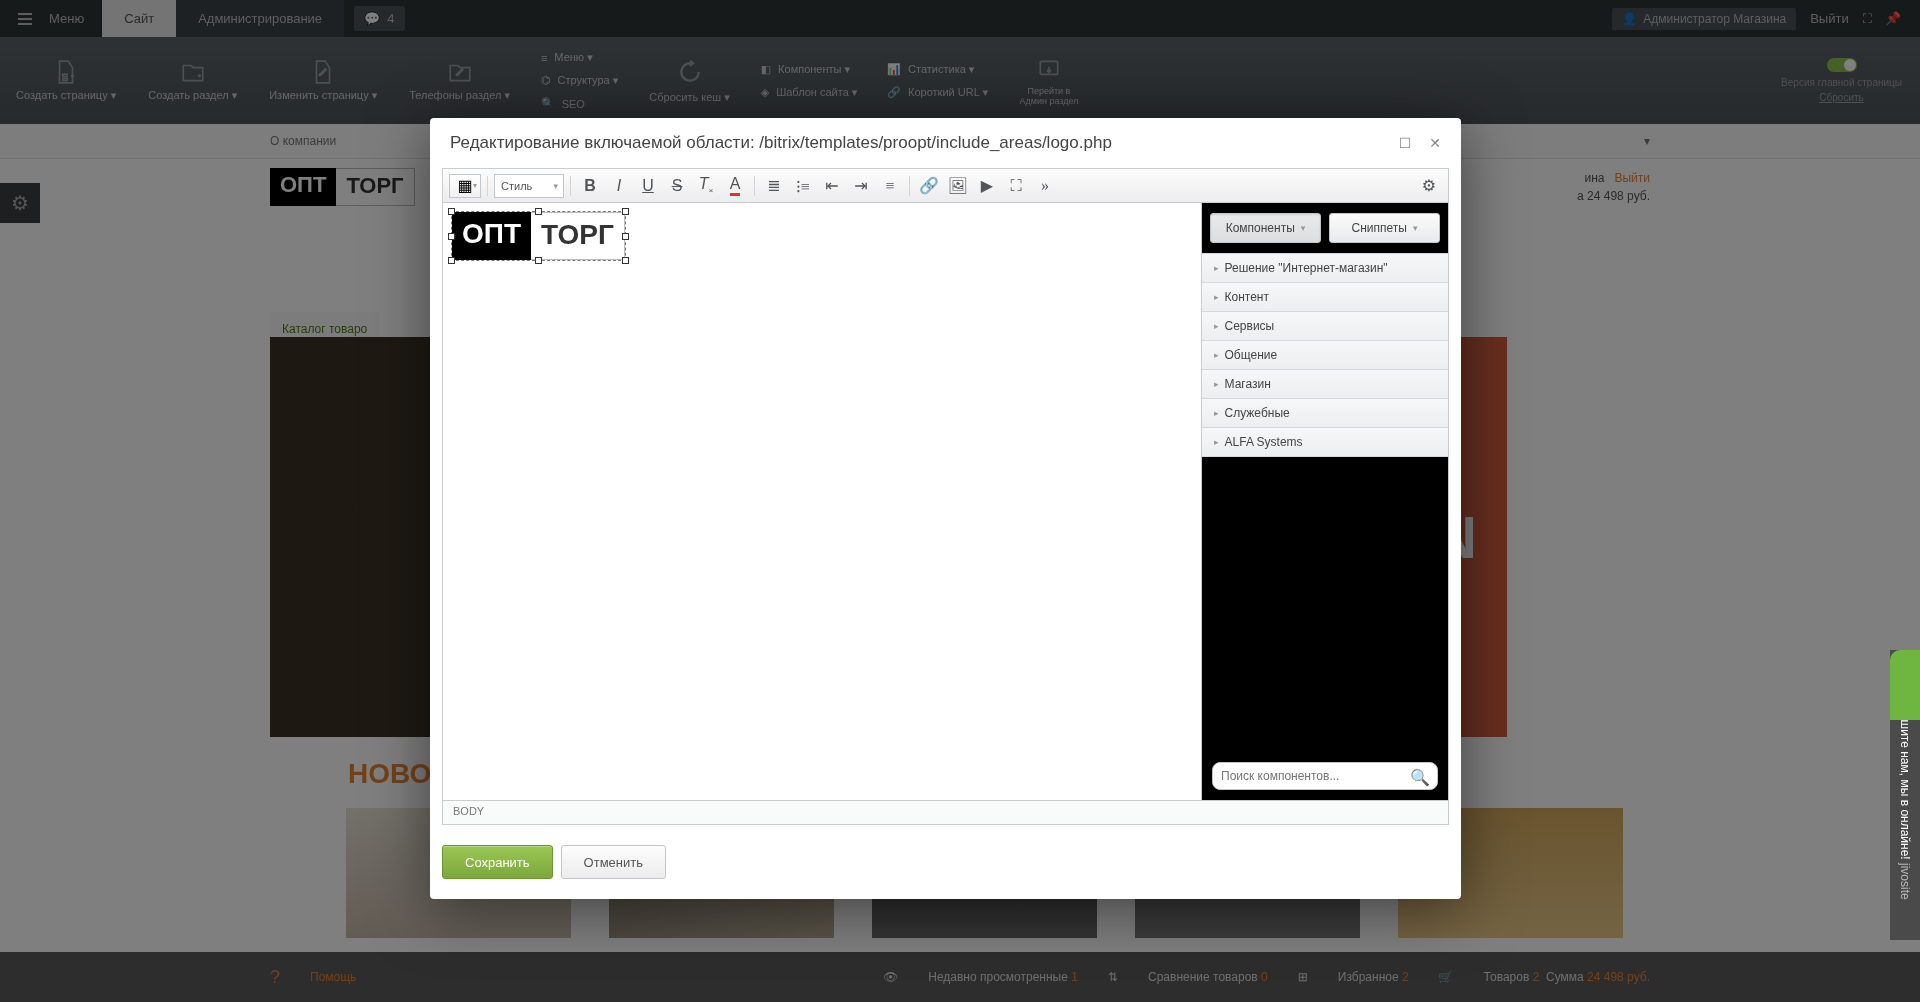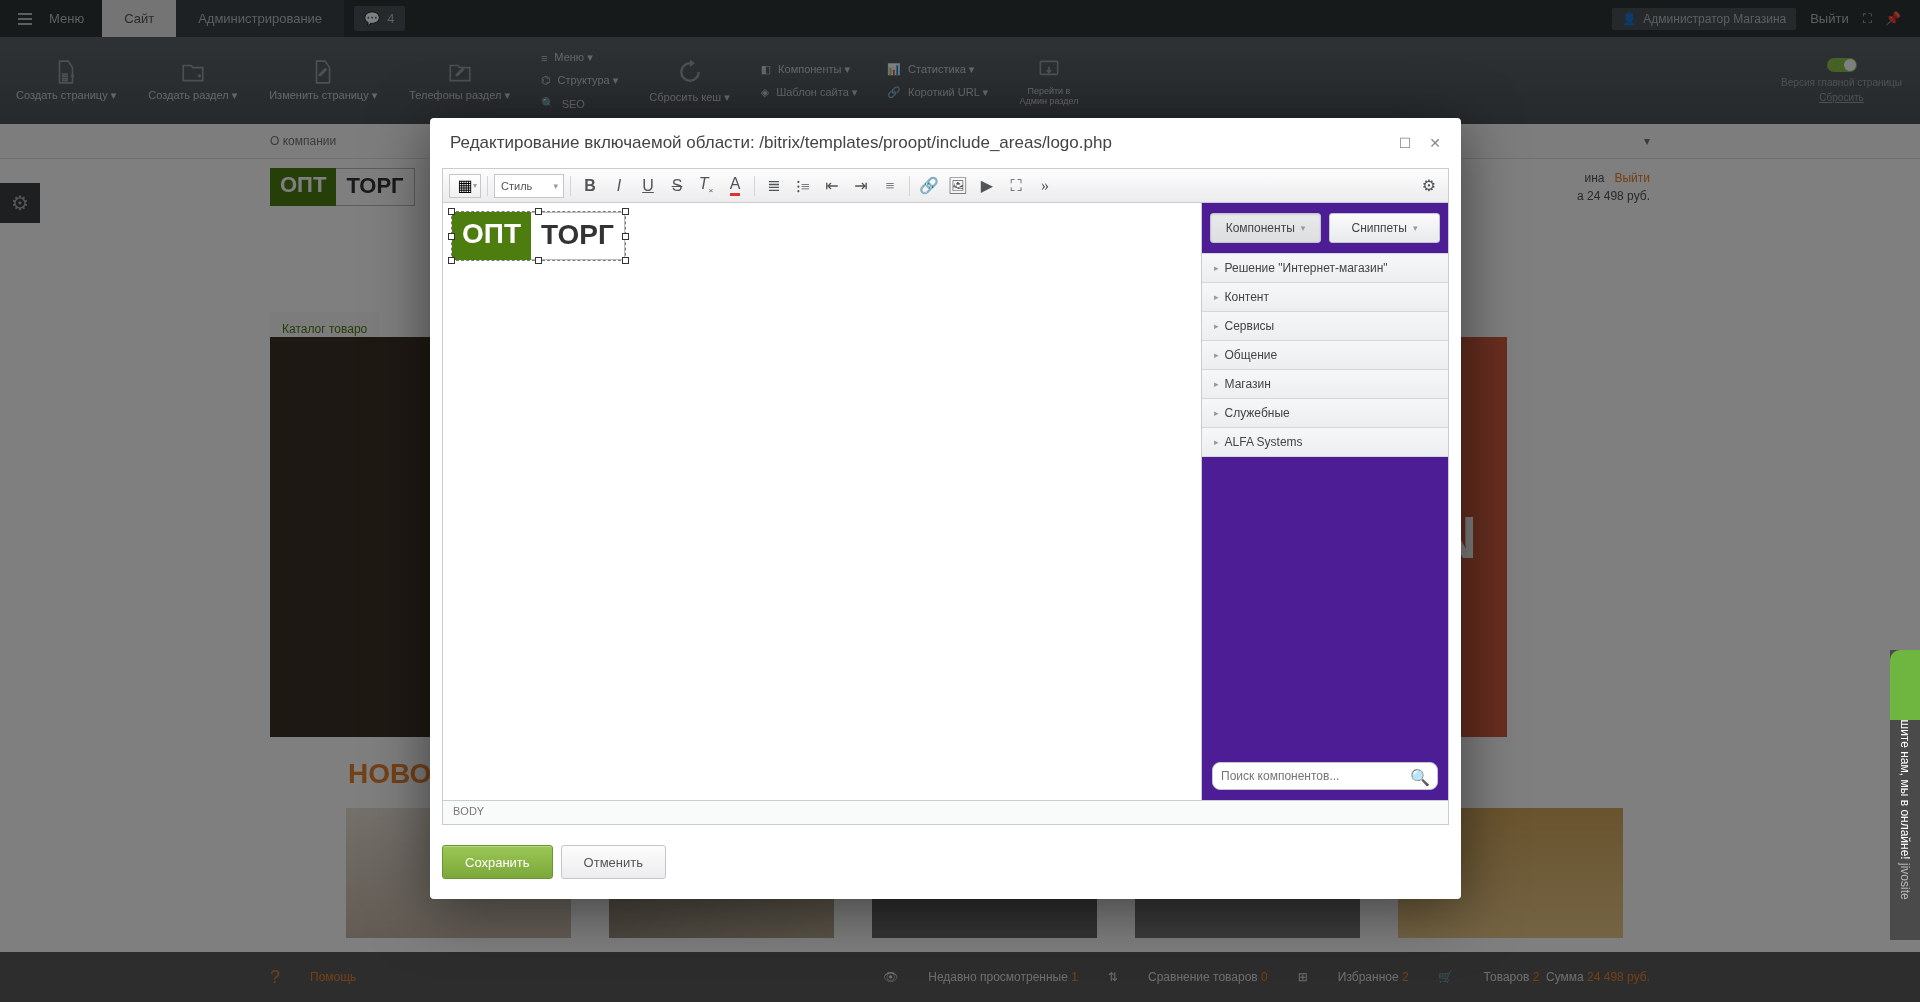--- a/index.html
+++ b/index.html
@@ -24,21 +24,21 @@
 .rib-menu{display:flex;flex-direction:column;gap:10px;padding:0 15px;font-size:11px}
 .rib-item{display:flex;align-items:center;gap:7px}
 .rib-right{margin-left:auto;text-align:center;padding-right:18px;font-size:10px;color:#9ba0a3}
 .toggle{width:30px;height:14px;background:#8bc34a;border-radius:7px;margin:0 auto 5px;position:relative}
 .toggle::after{content:"";position:absolute;width:12px;height:12px;background:#fff;border-radius:50%;right:1px;top:1px}
 
 .nav{height:35px;background:#fafafa;border-bottom:1px solid #e0e0e0;display:flex;align-items:center;font-size:12px;color:#777;padding:0 270px;gap:38px}
 
 .hdr{height:55px;display:flex;align-items:center;padding:0 270px;gap:30px}
 .logo{display:flex;height:38px;font-weight:bold;font-size:22px}
-.logo-l{background:#4d7c0f;color:#fff;padding:4px 10px}
+.logo-l{background:#000000;color:#fff;padding:4px 10px}
 .logo-r{background:#fff;color:#333;padding:4px 10px;border:1px solid #bbb;border-left:none}
 .hdr-right{margin-left:auto;font-size:12px;color:#555;text-align:right;line-height:1.5}
 .hdr-right .orange{color:#e8822c}
 
 .banner{position:absolute;left:270px;top:337px;width:1237px;height:400px;background:linear-gradient(90deg,#3a3025,#4a3a2e 60%,#d35d3f);display:flex;align-items:center;justify-content:flex-end;font-size:60px;color:#fff;font-weight:bold;padding-right:30px}
 .sidebar{position:absolute;left:270px;top:312px;display:flex;flex-direction:column;font-size:12px}
 .sb{padding:10px 12px;background:rgba(240,240,240,.4);color:#4d7c0f}
 .news{position:absolute;left:348px;top:758px;font-size:28px;color:#e8822c;font-weight:bold}
 
 .bottom{position:absolute;bottom:0;left:0;right:0;height:50px;background:#5a5a5a;color:#ddd;display:flex;align-items:center;padding:0 270px;font-size:12px;gap:30px}
@@ -58,21 +58,21 @@
 .tb-sel::after{content:"▾";position:absolute;right:5px;color:#999;font-size:9px}
 .tb-split{width:32px;height:24px;border:1px solid #c3c7ca;background:linear-gradient(#fff,#f0f0f0);display:flex;align-items:center;justify-content:center;position:relative}
 .tb-split::after{content:"▾";position:absolute;right:3px;color:#999;font-size:8px}
 .editor-body{flex:1;display:flex}
 .canvas{flex:1;background:#fff;padding:8px;position:relative}
 .sel-box{position:absolute;left:8px;top:8px;border:1px dashed #7a7a7a}
 .sel-box .logo{height:48px;font-size:28px}
 .sel-box .logo-l{padding:6px 10px}
 .sel-box .logo-r{padding:6px 10px}
 .handle{position:absolute;width:7px;height:7px;background:#fff;border:1px solid #333}
-.side-panel{width:247px;background:#4c1d95;border-left:1px solid #c9cdcf;display:flex;flex-direction:column}
+.side-panel{width:247px;background:#000000;border-left:1px solid #c9cdcf;display:flex;flex-direction:column}
 .panel-tabs{padding:10px 8px;display:flex;gap:8px}
 .ptab{flex:1;height:30px;border:1px solid #c2c6c9;background:linear-gradient(#fbfbfb,#e8eaeb);font-size:12px;color:#444;display:flex;align-items:center;justify-content:center;border-radius:3px;position:relative;cursor:pointer}
 .ptab.active{background:linear-gradient(#e8eaeb,#dcdee0);box-shadow:inset 0 1px 2px rgba(0,0,0,.1)}
 .ptab::after{content:"▾";margin-left:6px;font-size:9px;color:#999}
 .acc{border-top:1px solid #d5d8da}
 .acc-item{padding:7px 12px;border-bottom:1px solid #d5d8da;font-size:12px;color:#444;background:linear-gradient(#f6f7f8,#eceef0);cursor:pointer;display:flex;align-items:center;gap:6px}
 .acc-item::before{content:"▸";font-size:9px;color:#999}
 .search-box{margin-top:auto;padding:10px}
 .search-box .inp{width:100%;height:28px;border:1px solid #c3c7ca;border-radius:8px;padding:0 28px 0 8px;font-size:12px;color:#999;position:relative}
 .path-bar{height:24px;border-top:1px solid #c9cdcf;background:#f9fafa;font-size:11px;color:#777;padding:4px 10px}

